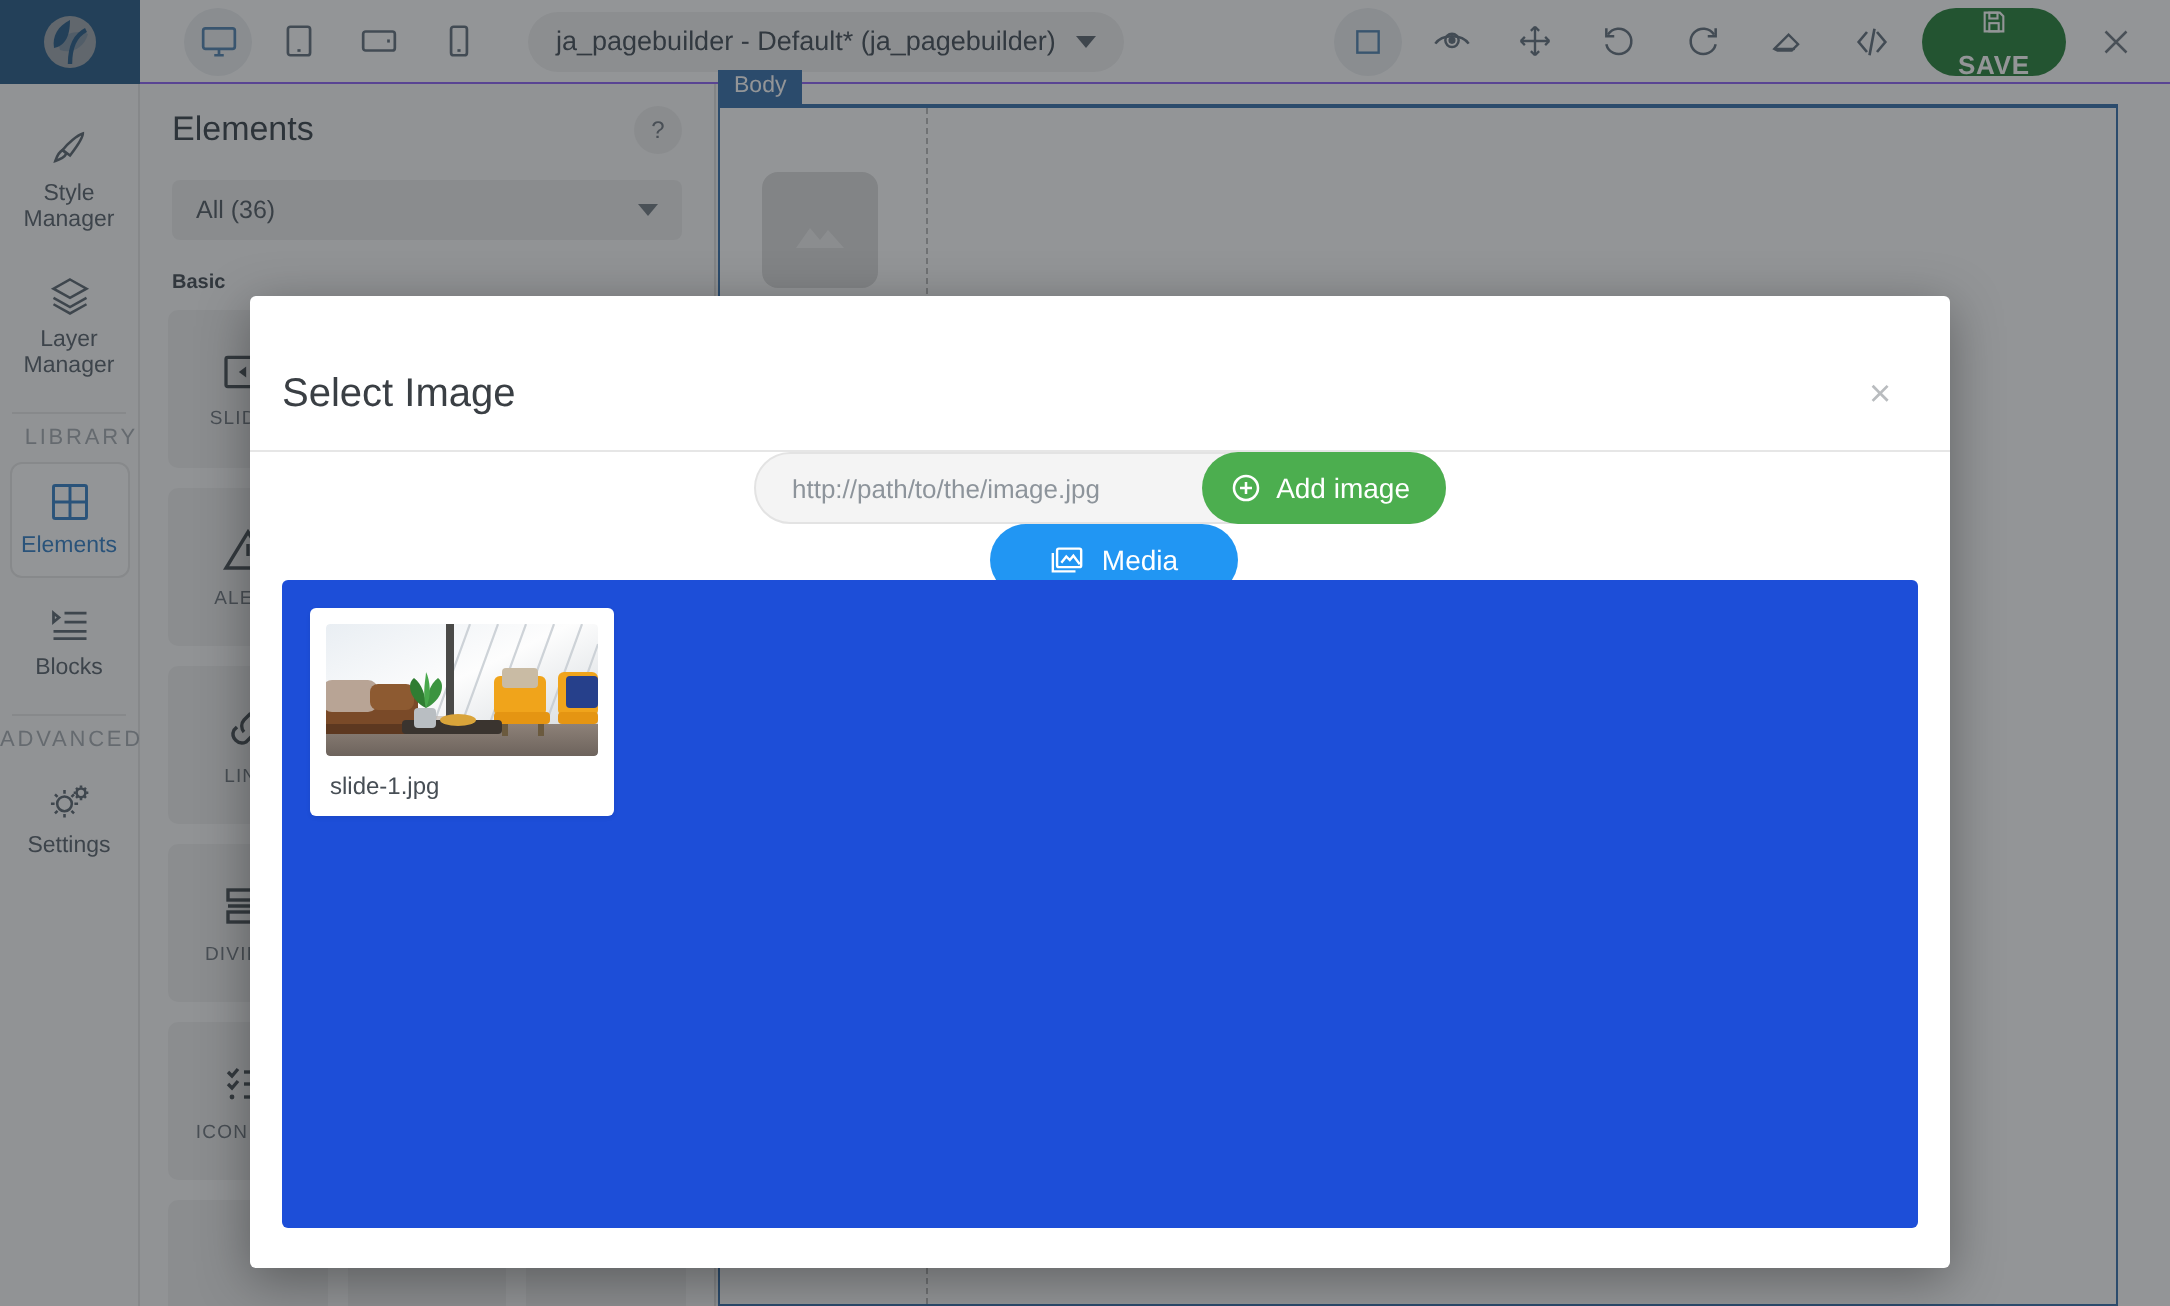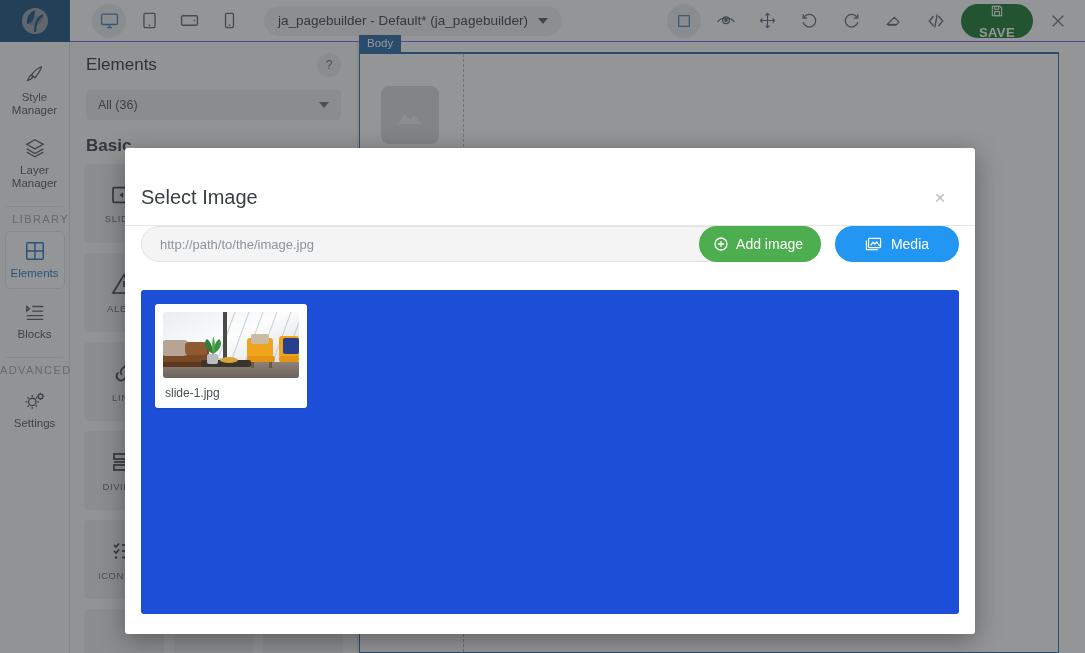--- a/index.html
+++ b/index.html
@@ -146,21 +146,21 @@
   .panel-filter {
     margin: 2px 16px 0 16px;
     height: 30px; border-radius: 4px;
     background: #ededed;
     display: flex; align-items: center;
     padding: 0 12px;
     font-size: 12.5px; color: #4b545d;
   }
   .panel-filter .caret-dn { margin-left: auto; border-top-color: #6d767f; }
   .panel-group {
-    font-size: 17px; font-weight: bold;
+    font-size: 10px; font-weight: bold;
     color: #3c454d;
     padding: 16px 16px 8px 16px;
   }
   .elem-grid {
     display: grid;
     grid-template-columns: repeat(3, 1fr);
     gap: 10px;
     padding: 0 14px;
   }
   .elem-card {
@@ -234,23 +234,24 @@
   }
   .modal-x {
     margin-left: auto;
     color: #b9bcbf; font-size: 19px;
     line-height: 1;
     width: 22px; height: 22px;
     display: flex; align-items: center; justify-content: center;
   }
   .modal-bar {
     height: 64px;
-    display: flex; align-items: flex-start;
+    display: flex; align-items: center;
     padding: 0 16px;
     gap: 0;
+    flex-direction: column;
   }
   .url-wrap {
     flex: 1 1 auto;
     position: relative;
     height: 36px;
   }
   .url-input {
     width: 100%; height: 36px;
     border: 1px solid #e3e3e3;
     border-radius: 18px;

